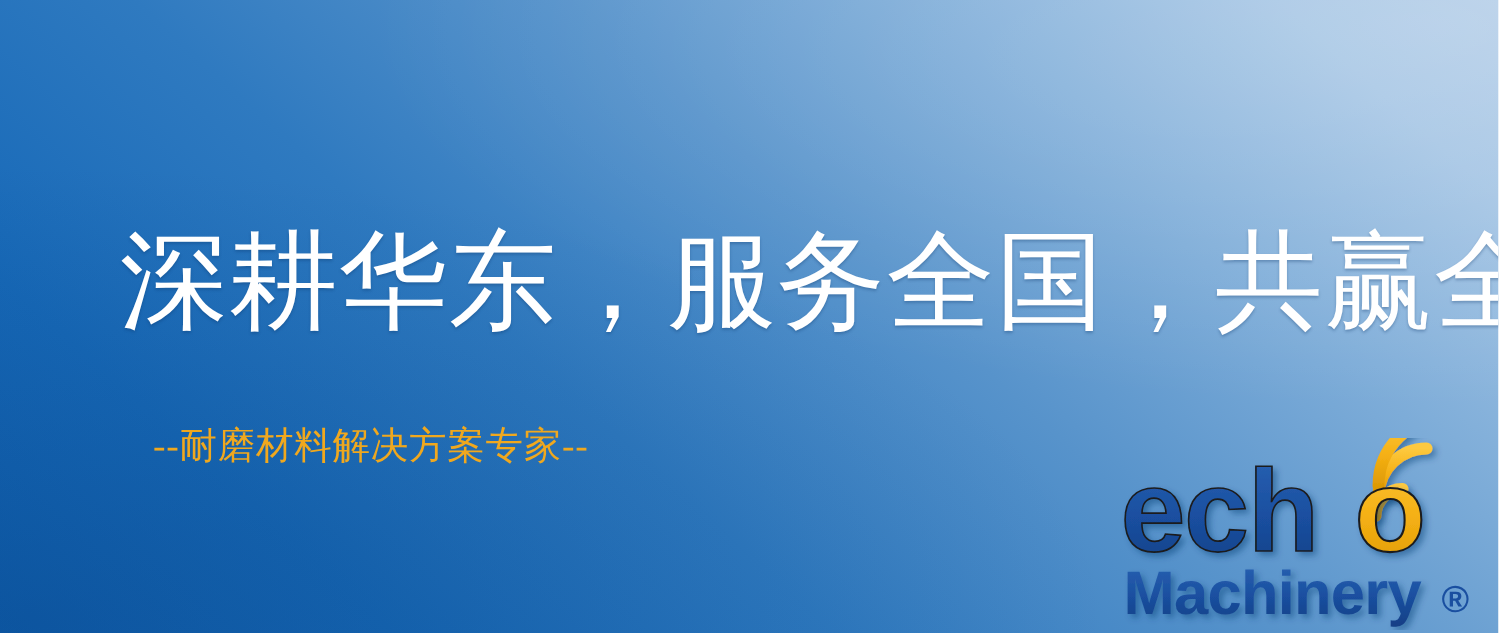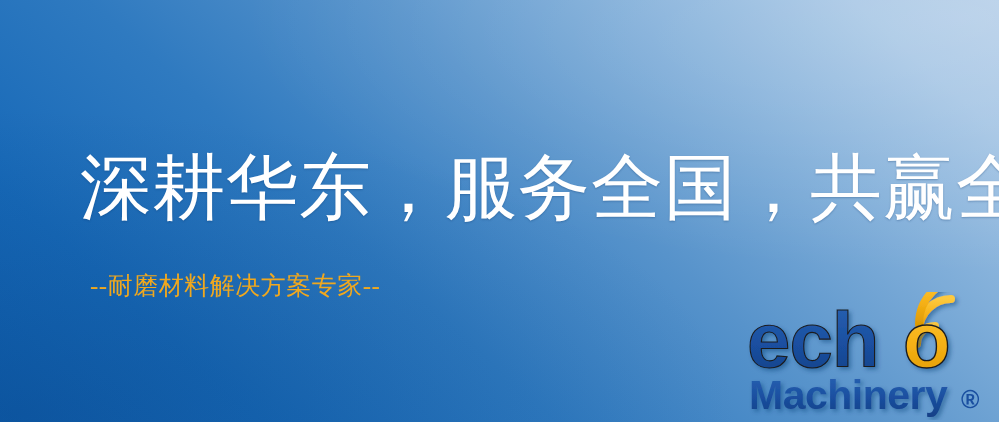--- a/index.html
+++ b/index.html
@@ -50,21 +50,21 @@
     letter-spacing: 1px;
     white-space: nowrap;
     text-shadow: 0 1px 2px rgba(10,50,100,0.30);
   }
 
   
   .subtitle {
     position: absolute;
     left: 86px;
     top: 268px;
-    margin: 4px;
+    margin: 16px;
     font-family: "Liberation Serif", "DejaVu Serif", serif;
     font-size: 25px;
     line-height: 1.1;
     font-weight: 400;
     color: #f0a81e;
     letter-spacing: 0.5px;
     white-space: nowrap;
   }
 
   

